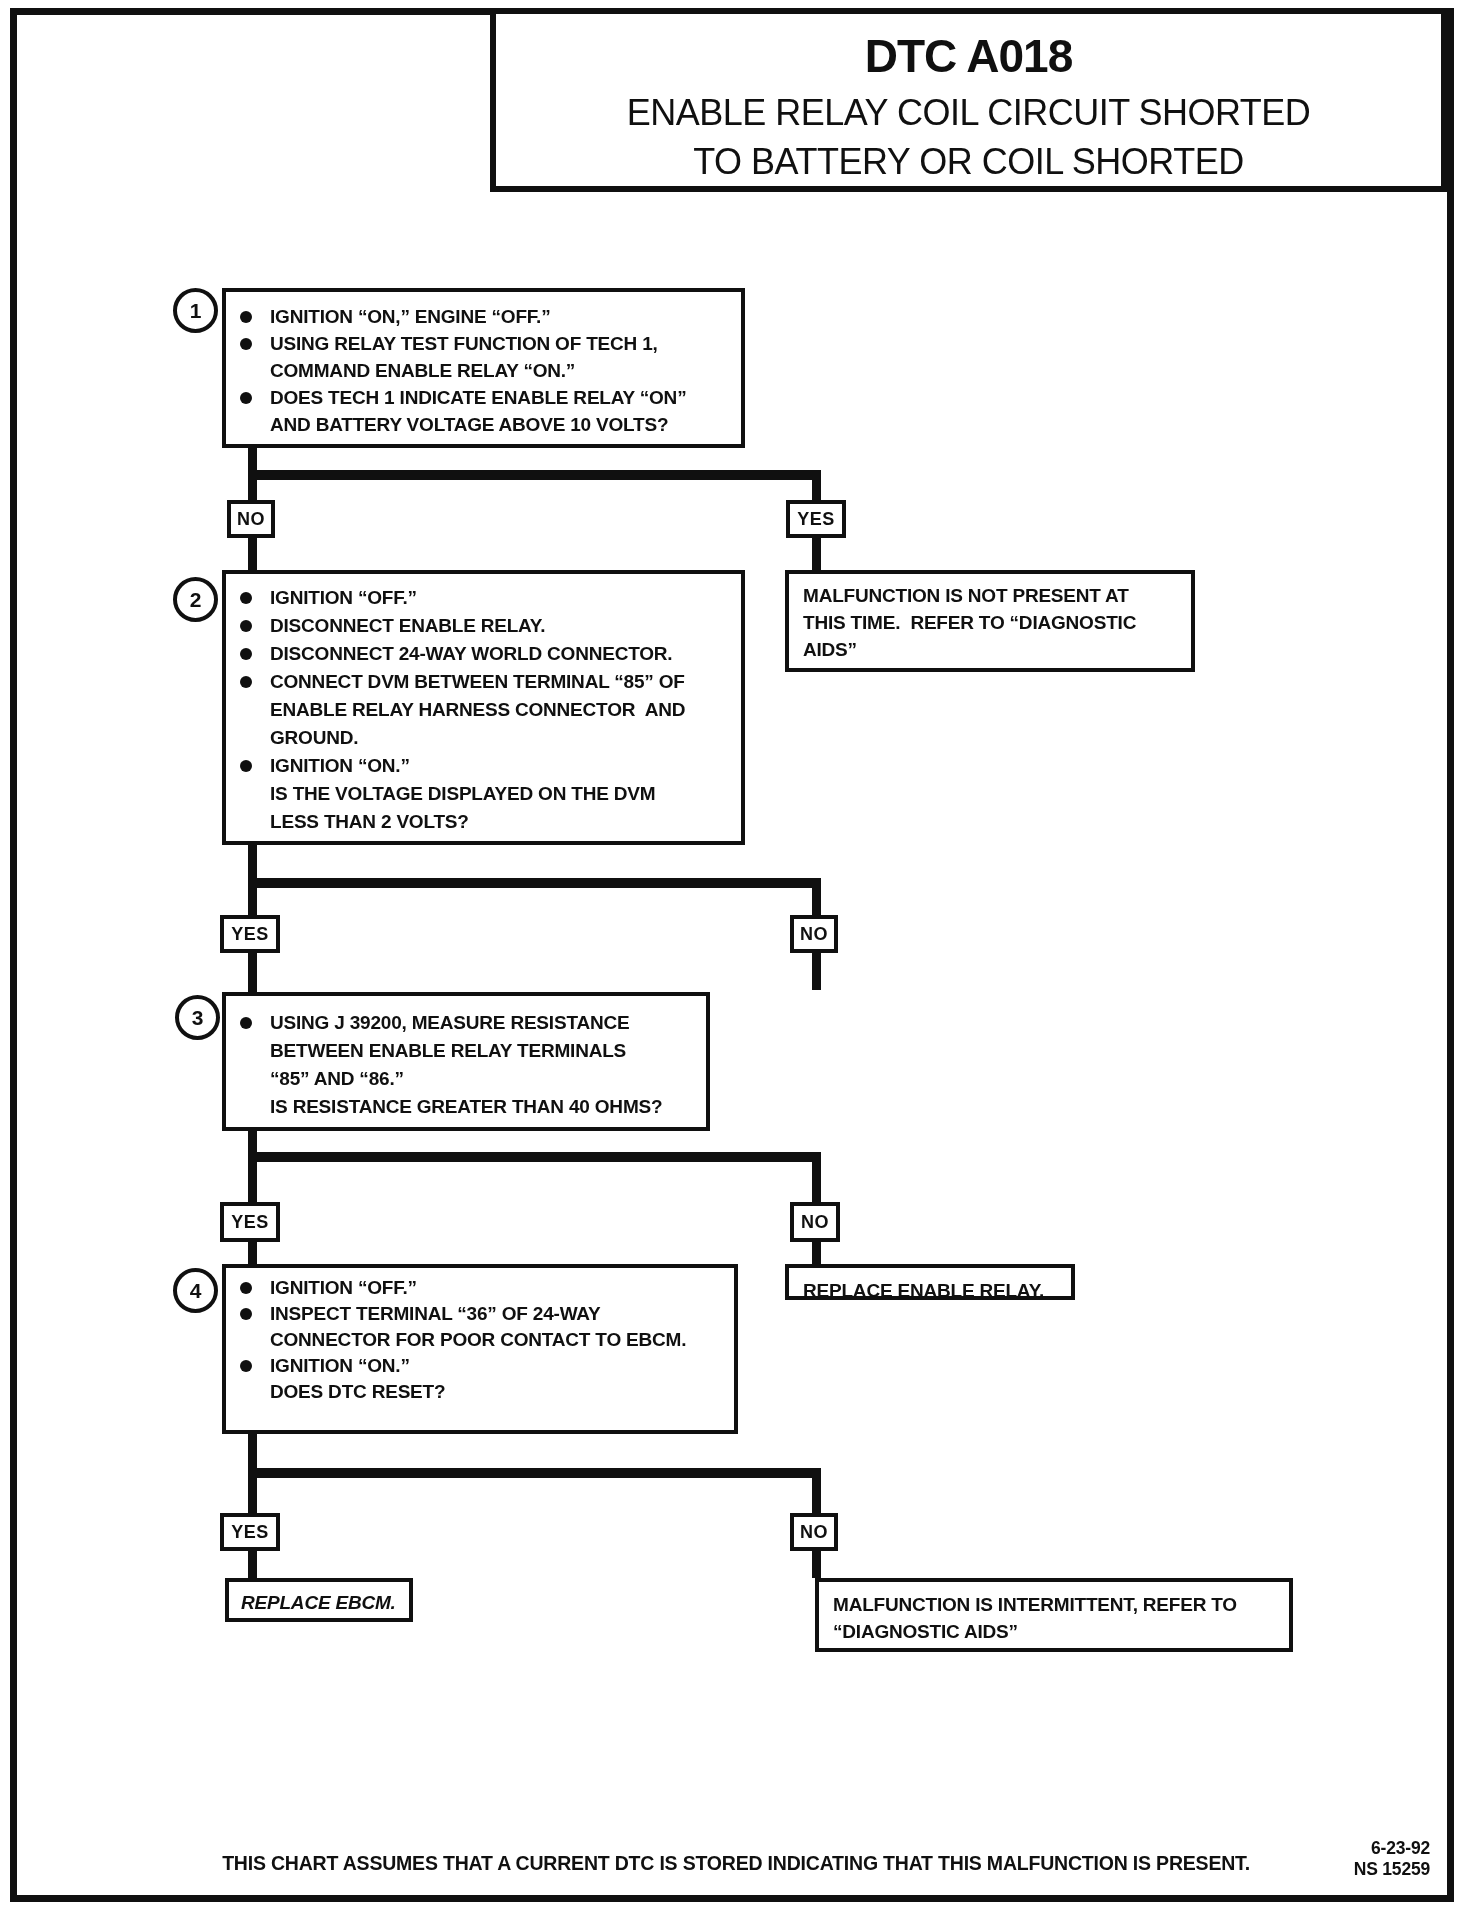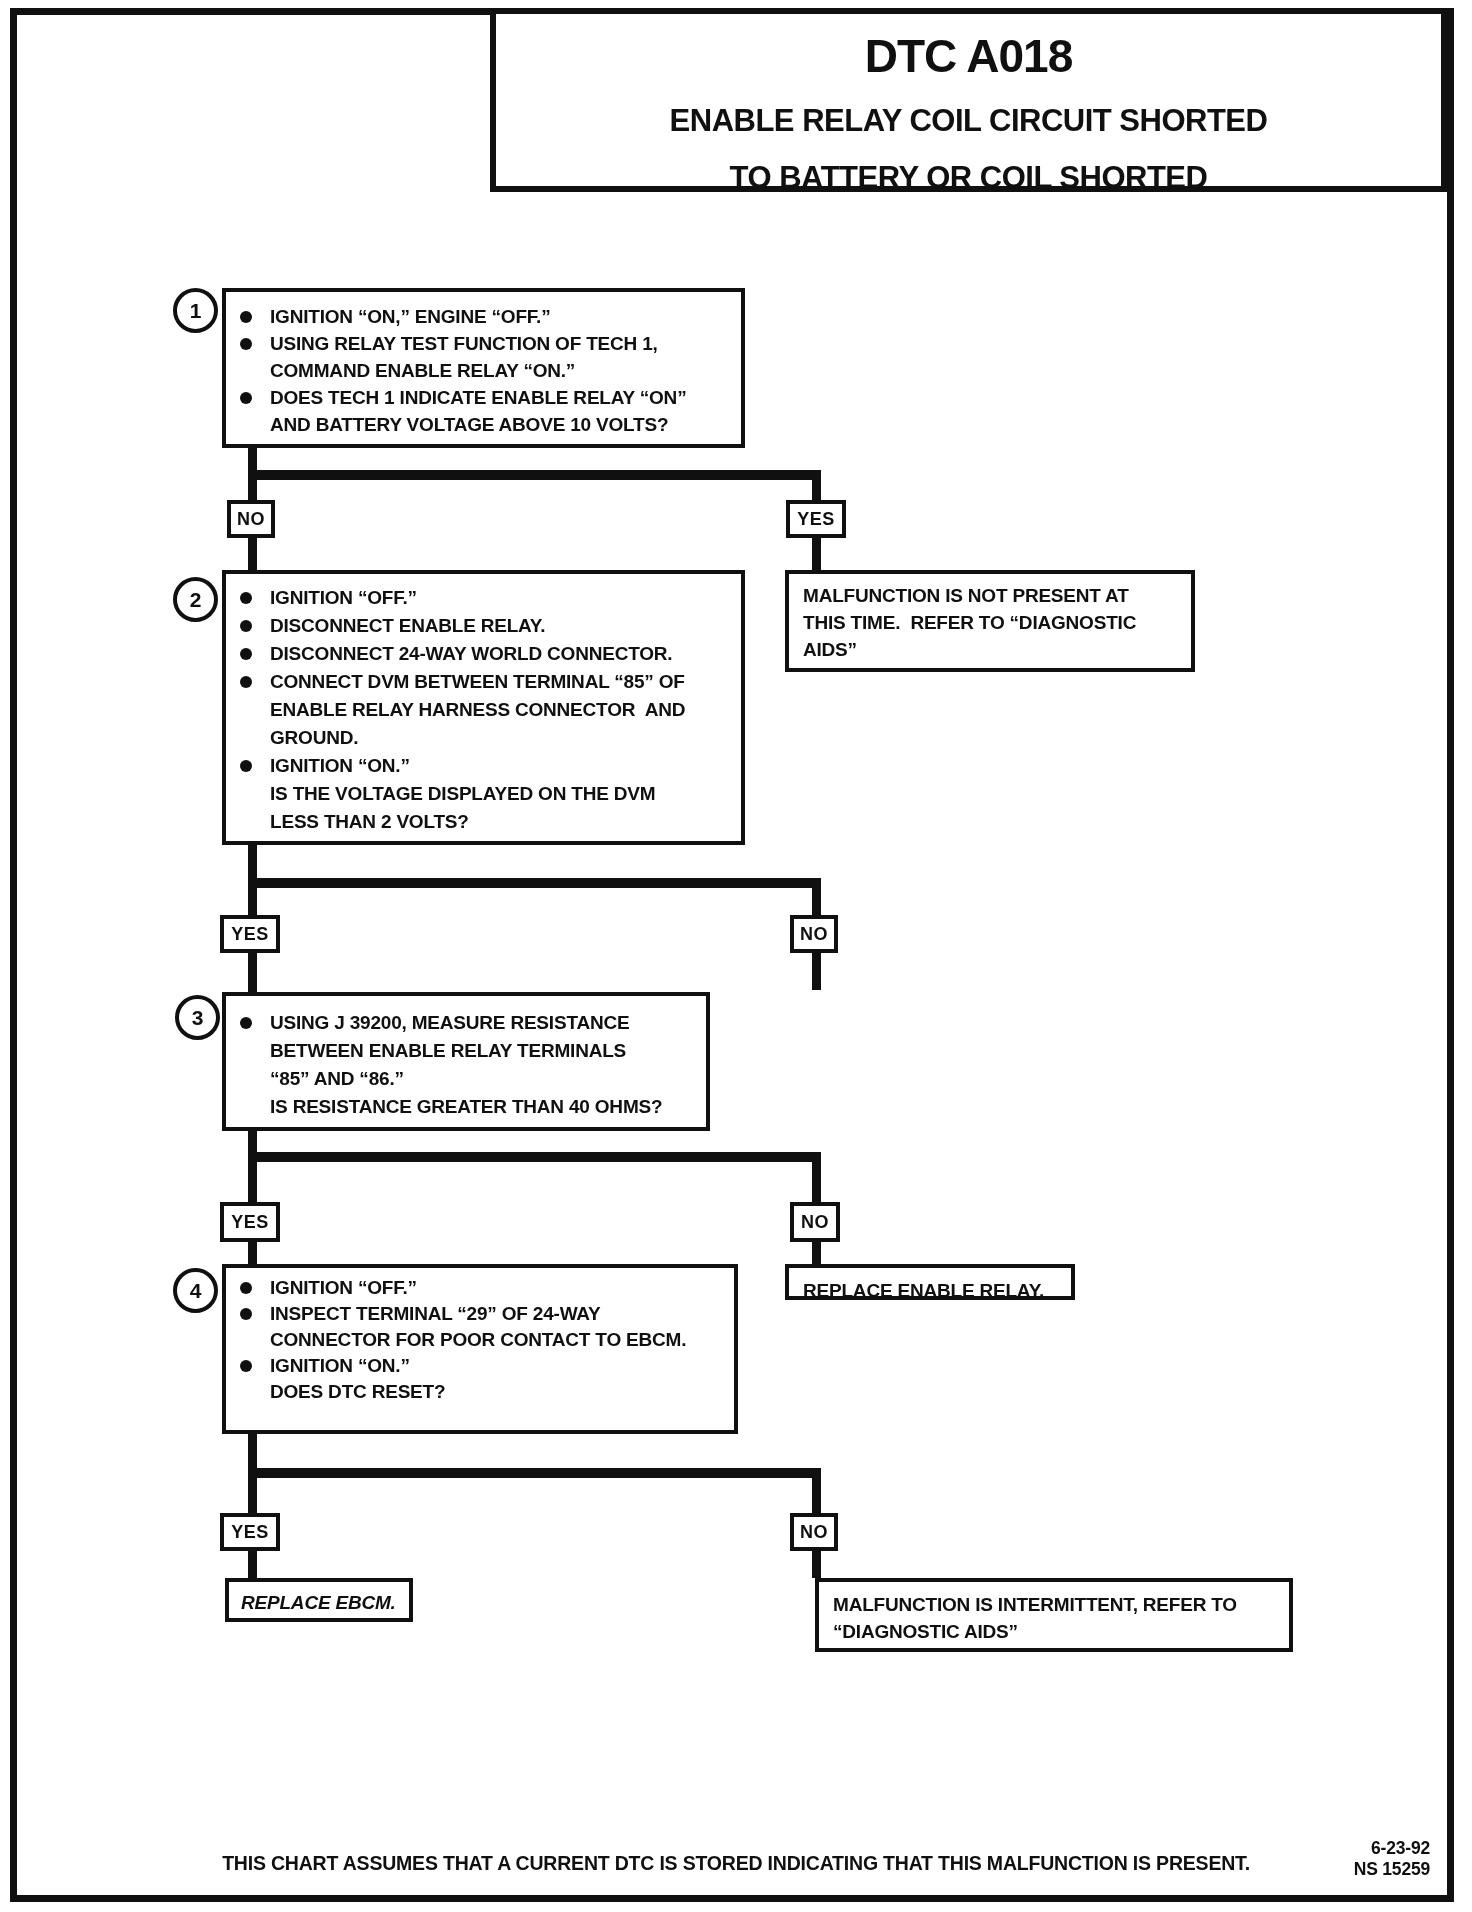--- a/index.html
+++ b/index.html
@@ -22,21 +22,21 @@
   
   .title-box{
     position:absolute;left:490px;top:8px;width:957px;height:184px;
     border:6px solid var(--ink);box-sizing:border-box;background:var(--paper);
     text-align:center;
   }
   .dtc-title{
     margin-top:16px;font-size:46px;font-weight:bold;letter-spacing:-1px;line-height:52px;
   }
   .dtc-sub{
-    font-size:31px;font-weight:bold;line-height:37px;letter-spacing:-0.5px;margin-top:20px;
+    font-size:36px;font-weight:normal;line-height:37px;letter-spacing:-0.5px;margin-top:12px;
   }
   
   .circle{
     position:absolute;width:45px;height:45px;border:4px solid var(--ink);
     border-radius:50%;box-sizing:border-box;background:var(--paper);
     display:flex;align-items:center;justify-content:center;
     font-size:21px;font-weight:bold;
   }
   
   .box{
@@ -174,21 +174,21 @@
       <span>NO</span>
     </div>
   <div class="conn" style="left:248px;top:1242px;width:9px;height:22px;"></div>
   <div class="conn" style="left:812px;top:1242px;width:9px;height:22px;"></div>
 
   <div class="circle" style="left:173px;top:1268px;">
       <span>4</span>
     </div>
   <div class="box step-box" id="box4">
     <div class="line"><span class="dot"></span><span>IGNITION “OFF.”</span></div>
-    <div class="line"><span class="dot"></span><span>INSPECT TERMINAL “29” OF 24-WAY</span></div>
+    <div class="line"><span class="dot"></span><span>INSPECT TERMINAL “36” OF 24-WAY</span></div>
     <div class="line nb"><span>CONNECTOR FOR POOR CONTACT TO EBCM.</span></div>
     <div class="line"><span class="dot"></span><span>IGNITION “ON.”</span></div>
     <div class="line nb"><span>DOES DTC RESET?</span></div>
   </div>
 
   <div class="box result-box" id="res-replace-relay">
     <div class="rline">REPLACE ENABLE RELAY.</div>
   </div>
 
   <div class="conn" style="left:248px;top:1434px;width:9px;height:79px;"></div>

